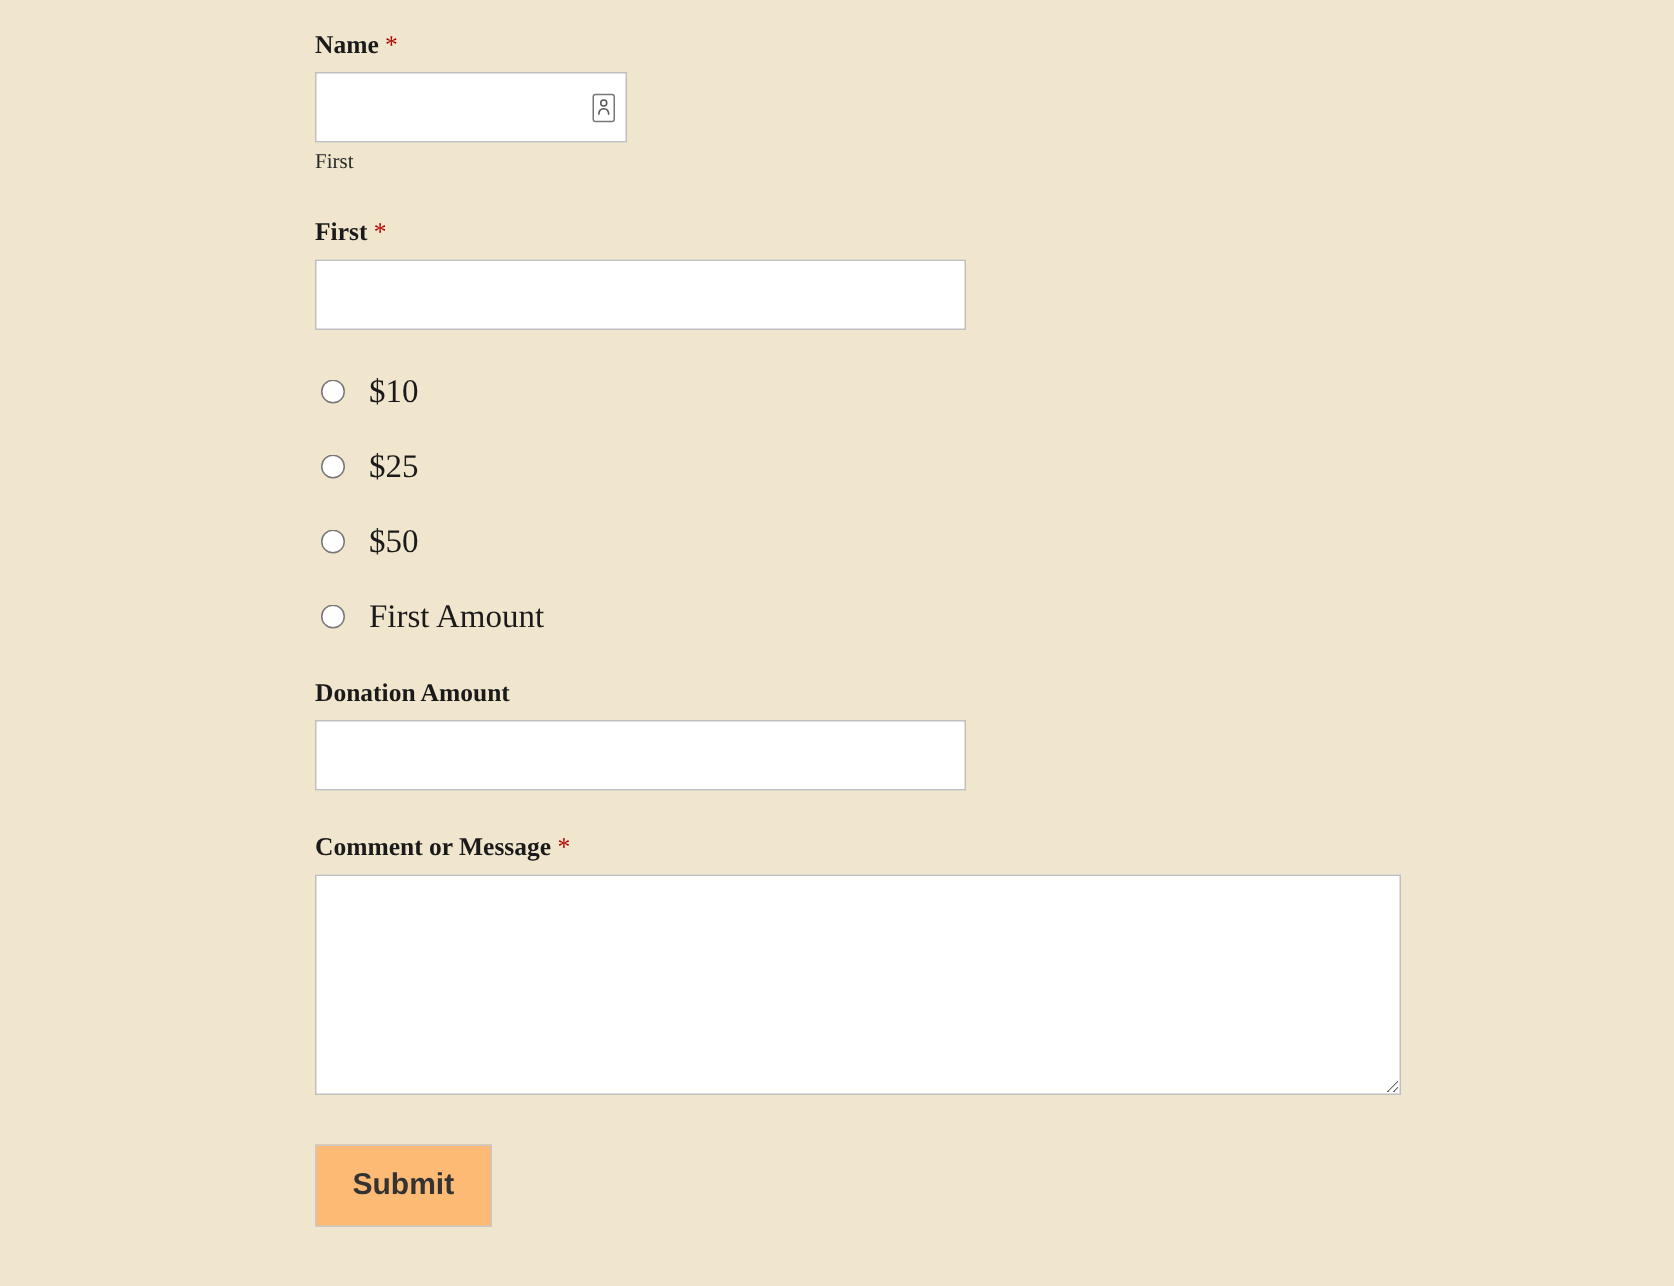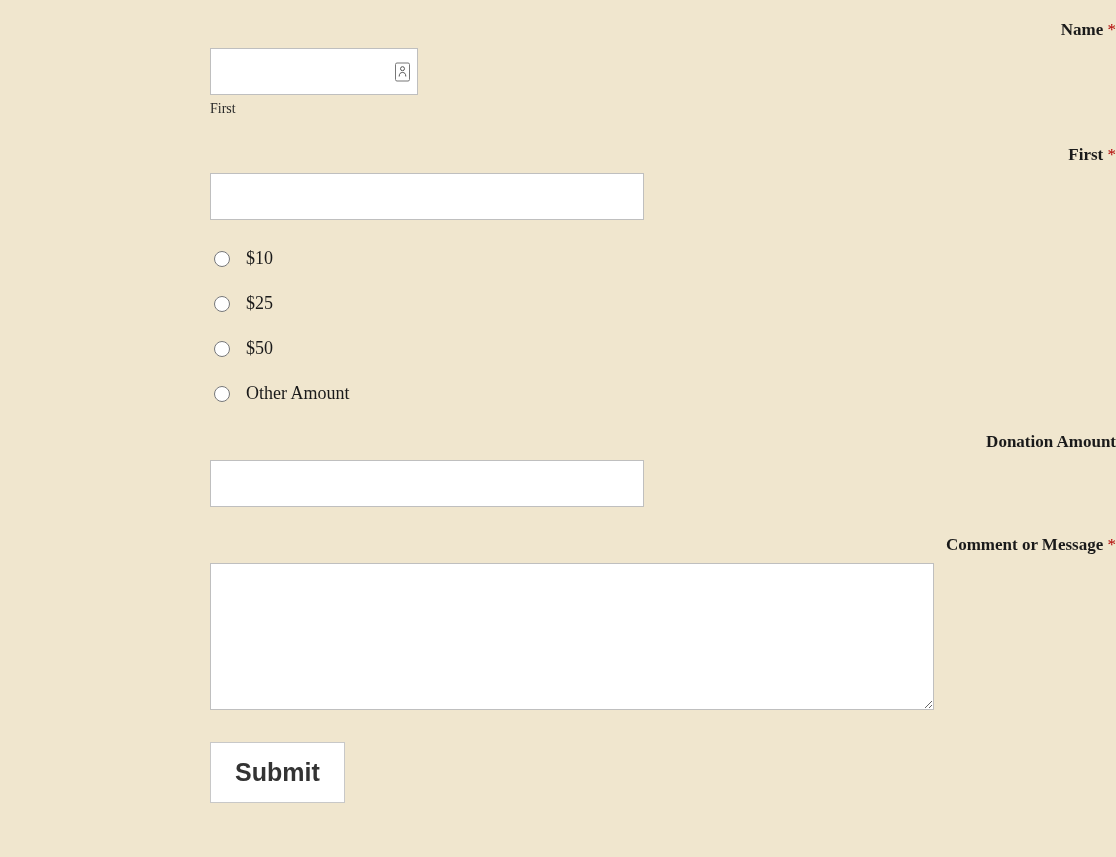--- a/index.html
+++ b/index.html
@@ -16,21 +16,20 @@
       padding: 20px 0 0 210px;
     }
     .form-group {
       margin-bottom: 28px;
     }
     .field-label {
       font-weight: bold;
       font-size: 17px;
       display: block;
       margin-bottom: 8px;
-      text-align: right;
     }
     .required {
       color: #b00000;
       font-weight: normal;
     }
     .name-row {
       display: flex;
     }
     .name-col {
       display: flex;
@@ -85,28 +84,28 @@
     .radio-option:last-child {
       margin-bottom: 0;
     }
     input[type="radio"] {
       width: 16px;
       height: 16px;
       margin-left: 4px;
       accent-color: #444;
     }
     .radio-label {
-      font-size: 18px;
+      font-size: 22px;
       cursor: pointer;
     }
     .submit-button {
-      background: #ffffff;
+      background: #fdba74;
       border: 1px solid #c8c8c8;
       padding: 15px 24px;
-      font-size: 25px;
+      font-size: 20px;
       font-family: Arial, Helvetica, sans-serif;
       font-weight: bold;
       color: #333;
       cursor: pointer;
     }
     .autofill-icon {
       position: absolute;
       right: 8px;
       top: 50%;
       transform: translateY(-50%);
@@ -170,21 +169,21 @@
       <div class="radio-option">
         <input type="radio" name="donation" id="opt1" style="">
         <label for="opt1" class="radio-label">$25</label>
       </div>
       <div class="radio-option">
         <input type="radio" name="donation" id="opt2" style="">
         <label for="opt2" class="radio-label">$50</label>
       </div>
       <div class="radio-option">
         <input type="radio" name="donation" id="opt3" style="">
-        <label for="opt3" class="radio-label">Other Amount</label>
+        <label for="opt3" class="radio-label">First Amount</label>
       </div>
     </div>
   </div>
 
   <div class="form-group">
     <label class="field-label">Donation Amount</label>
     <input type="text" class="donation-amount-input" value="" style="">
   </div>
 
   <div class="form-group">

